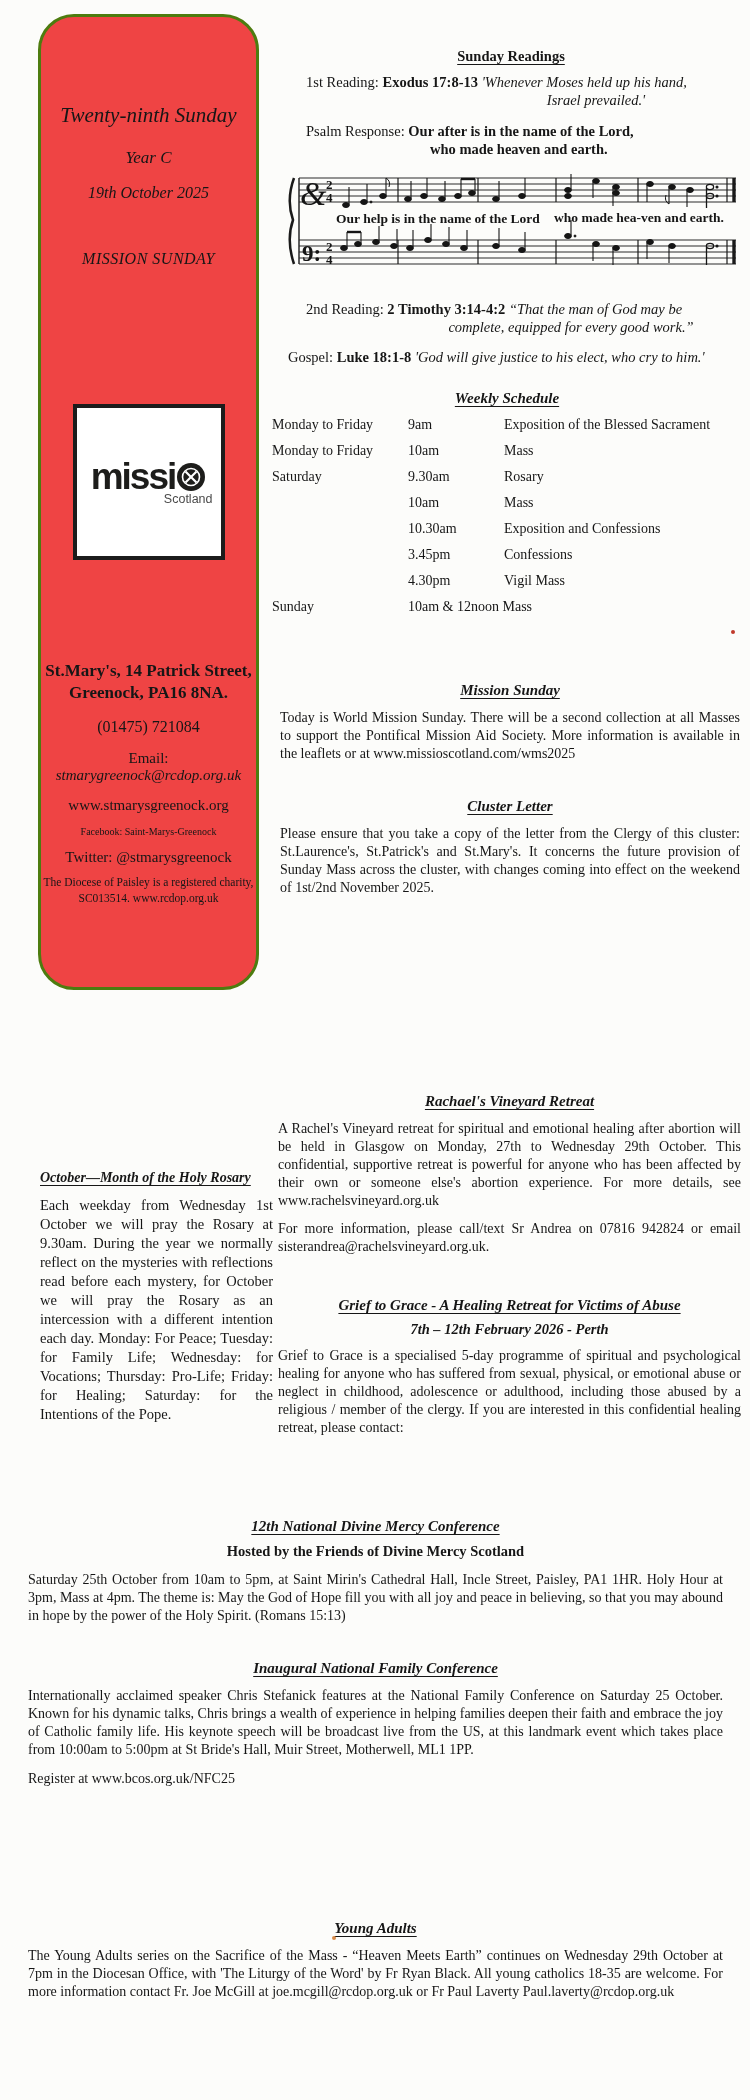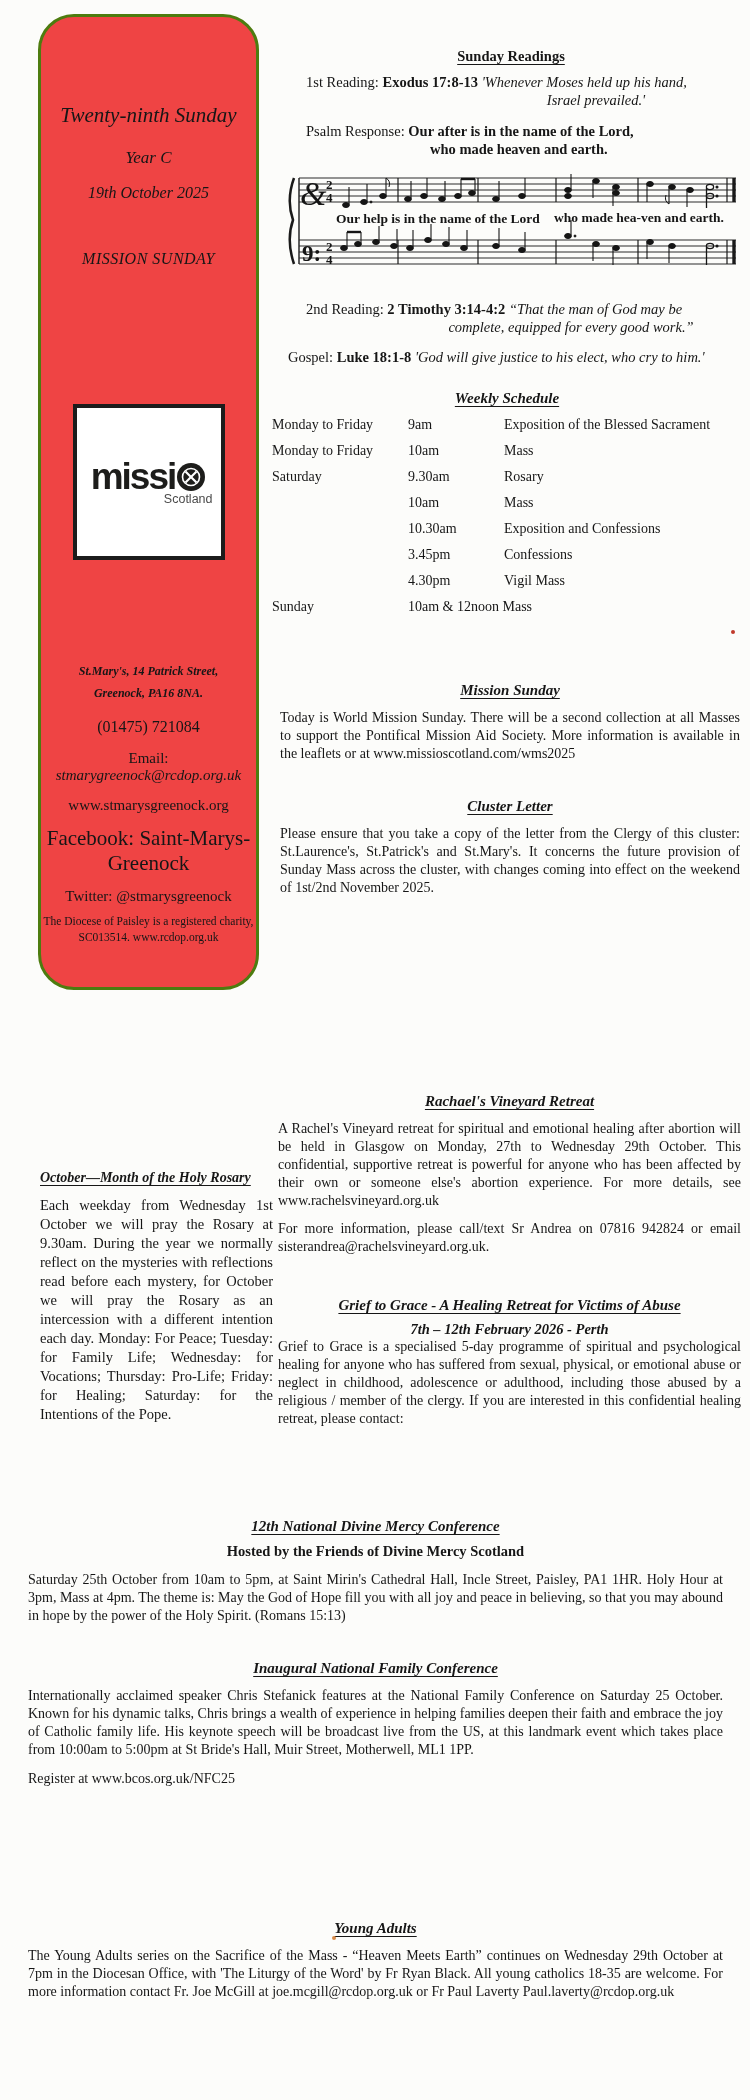--- a/index.html
+++ b/index.html
@@ -27,26 +27,26 @@
   .sb-mission{margin-top:48px; font-size:16px; font-style:italic; letter-spacing:.5px;}
   .logo-box{
     margin:136px auto 12px; width:152px; height:156px; border:4px solid #1c1c1c;
     background:#fff; display:flex; flex-direction:column; align-items:center; justify-content:center;
     box-sizing:border-box;
   }
   .logo-row{display:flex; align-items:center; font-family:"Liberation Sans",sans-serif;}
   .logo-word{font-weight:bold; font-size:37px; letter-spacing:-2px; color:#1d1d1b; line-height:1;}
   .logo-o{margin-left:1px;}
   .logo-region{font-family:"Liberation Sans",sans-serif; font-size:12.5px; color:#4a4a4a; width:128px; text-align:right; margin-top:-3px;}
-  .sb-address{margin-top:100px; font-weight:bold; font-size:12px; line-height:22px;font-style:italic;}
+  .sb-address{margin-top:100px; font-weight:bold; font-size:17px; line-height:22px;}
   .sb-phone{margin-top:14px; font-size:16px;}
   .sb-email-label{margin-top:14px; font-size:15px;}
   .sb-email{font-style:italic; font-size:15px;}
   .sb-web{margin-top:13px; font-size:15px;}
-  .sb-fb{margin-top:12px; font-size:21px;}
+  .sb-fb{margin-top:12px; font-size:10px;}
   .sb-tw{margin-top:12px; font-size:15px;}
   .sb-clergy{margin-top:13px; font-weight:bold; font-size:15px; line-height:22px;}
   .sb-charity{margin-top:8px; font-size:11.5px; line-height:16px;}
 
   
   .readings{left:280px; top:48px; width:462px;}
   .rd-line{font-size:14.5px; margin-top:9px;}
   .rd-indent{padding-left:26px;}
   .rd-quote2{text-align:center; padding-left:170px; margin-top:1px;}
   .rd-psalm2{padding-left:150px; margin-top:1px;}
@@ -65,21 +65,21 @@
   
   .mission{left:280px; top:682px; width:460px;}
   .cluster{left:280px; top:798px; width:460px;}
   .sec-head{margin-bottom:10px;}
 
   
   .rosary{left:40px; top:1170px; width:233px;}
   .rosary .para{line-height:19px;}
   .rachels{left:278px; top:1093px; width:463px;}
   .grief{left:278px; top:1297px; width:463px;}
-  .grief-sub{font-weight:bold; font-style:italic; text-align:center; font-size:14.5px; }
+  .grief-sub{font-weight:bold; font-style:italic; text-align:center; font-size:14.5px; margin-bottom:9px;}
   .contact-line{font-size:14px; margin-top:10px;}
 
   
   .mercy{left:28px; top:1518px; width:695px;}
   .mercy-sub{font-weight:bold; text-align:center; font-size:14.5px; margin-bottom:11px;}
   .family{left:28px; top:1660px; width:695px;}
   .register-line{font-size:14px; margin-top:12px;}
   .young{left:28px; top:1920px; width:695px;}
 
   .speck{position:absolute; border-radius:50%;}

